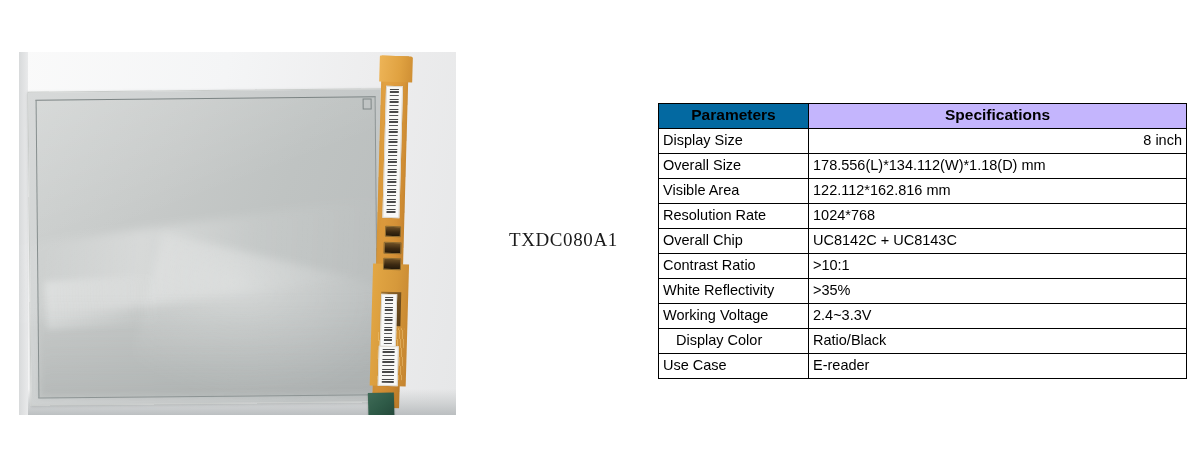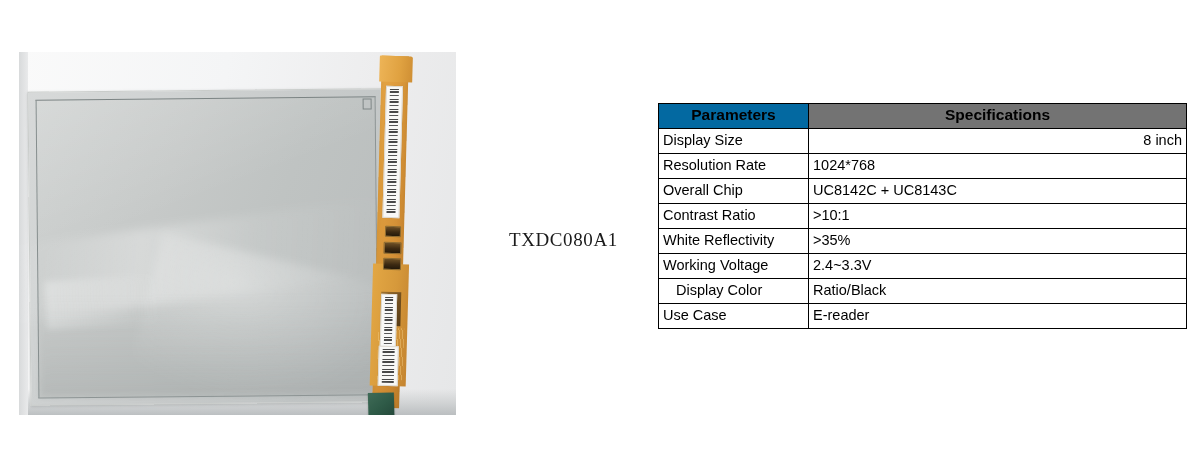--- a/index.html
+++ b/index.html
@@ -299,29 +299,37 @@
 
 <div id="spec-table-wrap">
   <table class="spec">
     <colgroup>
       <col class="c-param">
       <col class="c-spec">
     </colgroup>
     <thead>
       <tr>
         <th style="background: #0369a1; border-color: rgb(0, 0, 0);">Parameters</th>
-        <th style="background: #737373; border-color: rgb(0, 0, 0);">Specifications</th>
+        <th style="background: #c4b5fd; border-color: rgb(0, 0, 0);">Specifications</th>
       </tr>
     </thead>
     <tbody id="spec-body">
         <tr>
           <td style="border-color: rgb(0, 0, 0);">Display Size</td>
           <td style="border-color: rgb(0, 0, 0); text-align: right;">8 inch</td>
         </tr>
         <tr>
+          <td style="border-color: rgb(0, 0, 0);">Overall Size</td>
+          <td style="border-color: rgb(0, 0, 0);">178.556(L)*134.112(W)*1.18(D) mm</td>
+        </tr>
+        <tr>
+          <td style="border-color: rgb(0, 0, 0);">Visible Area</td>
+          <td style="border-color: rgb(0, 0, 0);">122.112*162.816 mm</td>
+        </tr>
+        <tr>
           <td style="border-color: rgb(0, 0, 0);">Resolution Rate</td>
           <td style="border-color: rgb(0, 0, 0);">1024*768</td>
         </tr>
         <tr>
           <td style="border-color: rgb(0, 0, 0);">Overall Chip</td>
           <td style="border-color: rgb(0, 0, 0);">UC8142C + UC8143C</td>
         </tr>
         <tr>
           <td style="border-color: rgb(0, 0, 0);">Contrast Ratio</td>
           <td style="border-color: rgb(0, 0, 0);">&gt;10:1</td>

